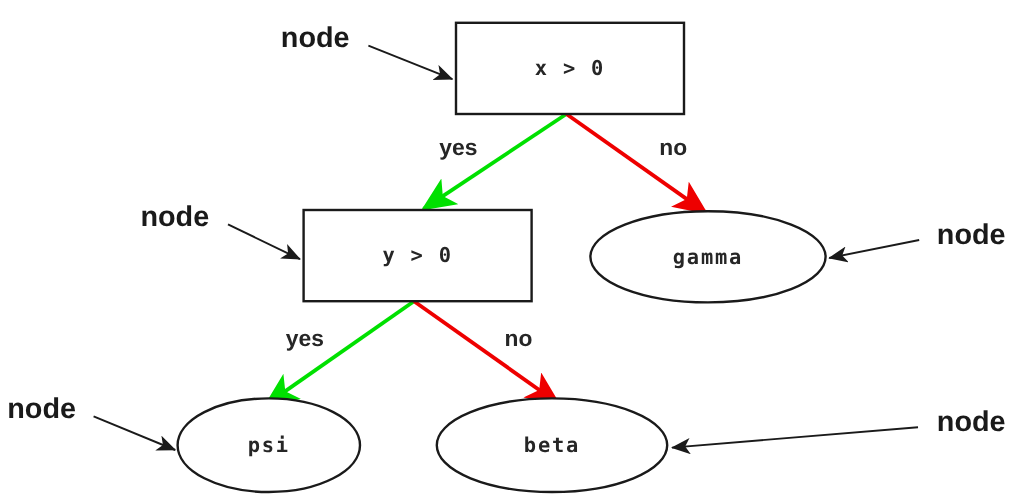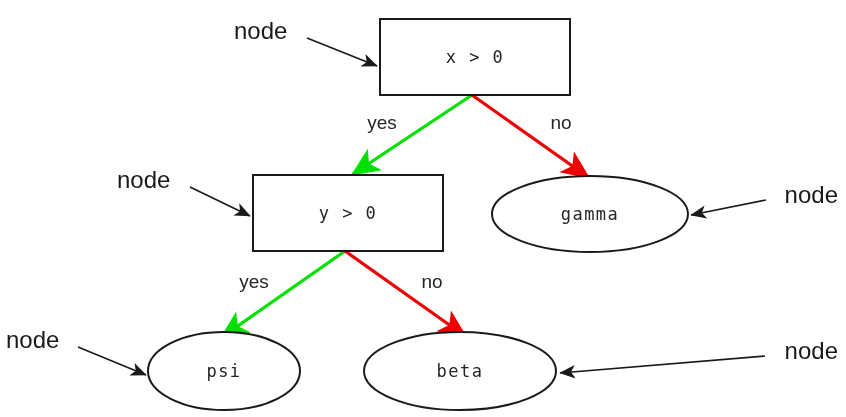--- a/index.html
+++ b/index.html
@@ -12,20 +12,21 @@
     height: 417px;
     position: relative;
     overflow: hidden;
     font-family: "Liberation Sans", sans-serif;
   }
   #diagram-root {
     position: absolute;
     top: 0; left: 0;
     width: 846px;
     height: 417px;
+    font-weight: bold;
   }
   svg.canvas {
     display: block;
     width: 846px;
     height: 417px;
   }
   .node-shape {
     fill: #ffffff;
     stroke: #1a1a1a;
     stroke-width: 2;

